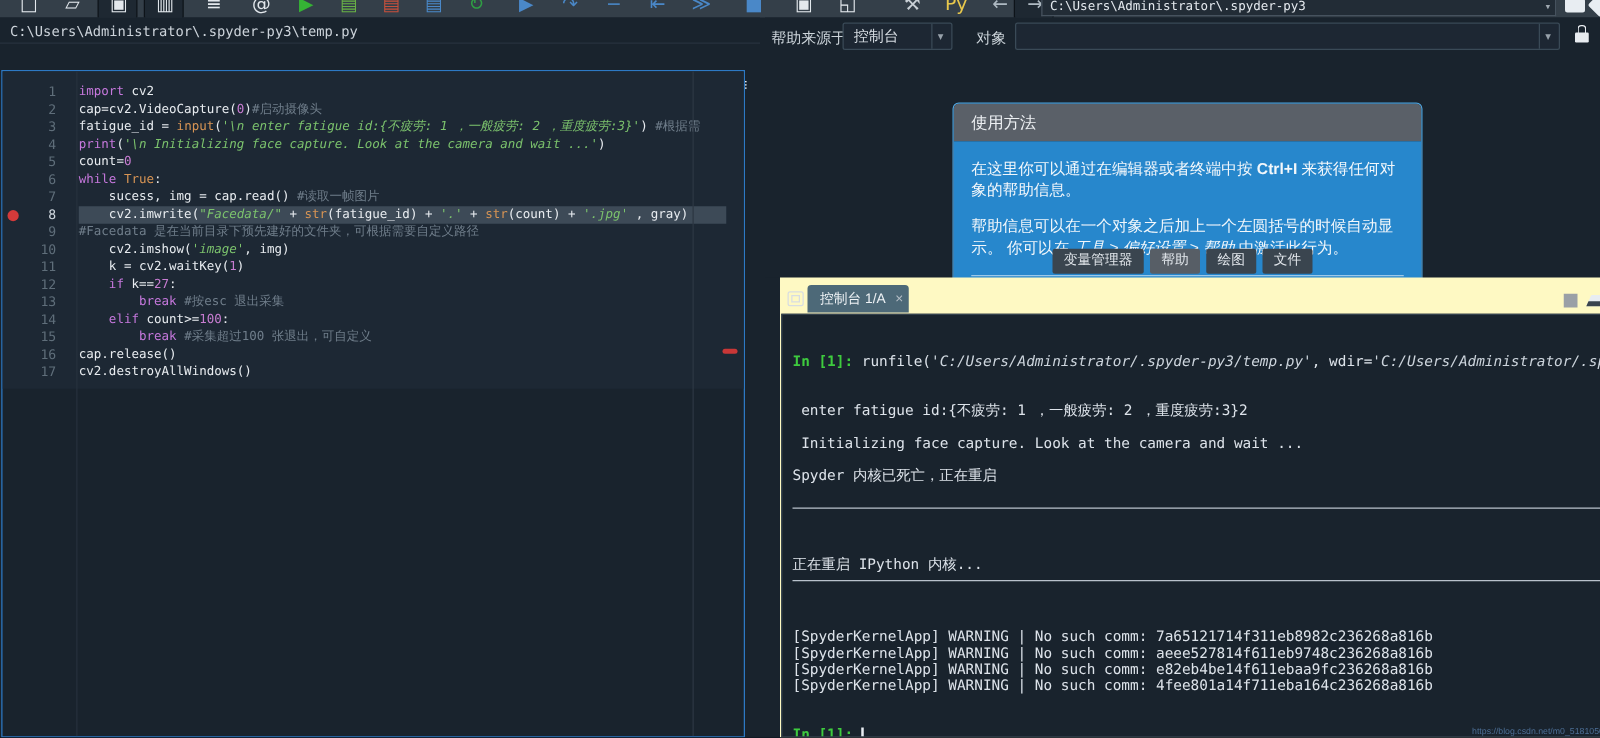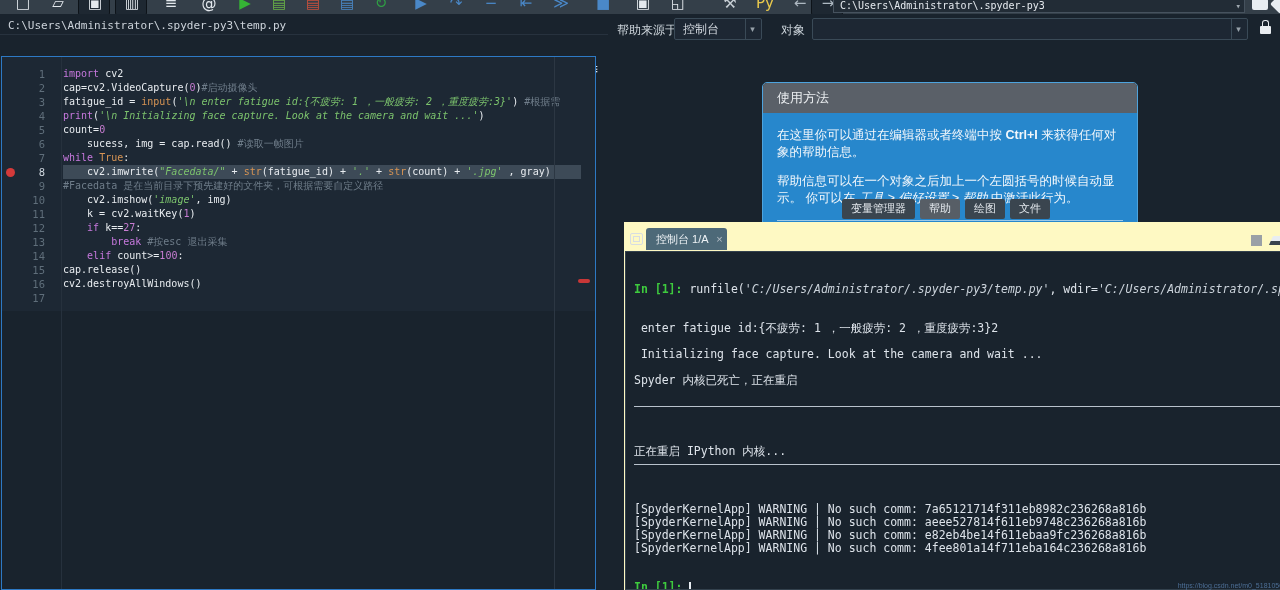--- a/index.html
+++ b/index.html
@@ -170,29 +170,30 @@
           <div class="gut-row">16</div>
           <div class="gut-row">17</div>
         </div>
       <div class="codelines">
           <div class="gpad"></div>
           <div class="code-row"><span class="c-kw">import</span><span class="c-pl"> cv2</span></div>
           <div class="code-row"><span class="c-pl">cap=cv2.VideoCapture(</span><span class="c-nu">0</span><span class="c-pl">)</span><span class="c-co">#启动摄像头</span></div>
           <div class="code-row"><span class="c-pl">fatigue_id = </span><span class="c-bi">input</span><span class="c-pl">(</span><span class="c-st">'\n enter fatigue id:{不疲劳: 1 ，一般疲劳: 2 ，重度疲劳:3}'</span><span class="c-pl">) </span><span class="c-co">#根据需</span></div>
           <div class="code-row"><span class="c-kw">print</span><span class="c-pl">(</span><span class="c-st">'\n Initializing face capture. Look at the camera and wait ...'</span><span class="c-pl">)</span></div>
           <div class="code-row"><span class="c-pl">count=</span><span class="c-nu">0</span></div>
+          <div class="code-row"><span class="c-kw">while</span><span class="c-pl"> </span><span class="c-bi">True</span><span class="c-pl">:</span></div>
           <div class="code-row"><span class="c-pl">    sucess, img = cap.read() </span><span class="c-co">#读取一帧图片</span></div>
-          <div class="code-row"><span class="c-kw">while</span><span class="c-pl"> </span><span class="c-bi">True</span><span class="c-pl">:</span></div>
           <div class="code-row cur"><span class="c-pl">    cv2.imwrite(</span><span class="c-st">"Facedata/"</span><span class="c-pl"> + </span><span class="c-bi">str</span><span class="c-pl">(fatigue_id) + </span><span class="c-st">'.'</span><span class="c-pl"> + </span><span class="c-bi">str</span><span class="c-pl">(count) + </span><span class="c-st">'.jpg'</span><span class="c-pl"> , gray)</span></div>
           <div class="code-row"><span class="c-co">#Facedata 是在当前目录下预先建好的文件夹，可根据需要自定义路径</span></div>
           <div class="code-row"><span class="c-pl">    cv2.imshow(</span><span class="c-st">'image'</span><span class="c-pl">, img)</span></div>
           <div class="code-row"><span class="c-pl">    k = cv2.waitKey(</span><span class="c-nu">1</span><span class="c-pl">)</span></div>
           <div class="code-row"><span class="c-pl">    </span><span class="c-kw">if</span><span class="c-pl"> k==</span><span class="c-nu">27</span><span class="c-pl">:</span></div>
           <div class="code-row"><span class="c-pl">        </span><span class="c-kw">break</span><span class="c-pl"> </span><span class="c-co">#按esc 退出采集</span></div>
           <div class="code-row"><span class="c-pl">    </span><span class="c-kw">elif</span><span class="c-pl"> count&gt;=</span><span class="c-nu">100</span><span class="c-pl">:</span></div>
+          <div class="code-row"><span class="c-pl">        </span><span class="c-kw">break</span><span class="c-pl"> </span><span class="c-co">#采集超过100 张退出，可自定义</span></div>
           <div class="code-row"><span class="c-pl">cap.release()</span></div>
           <div class="code-row"><span class="c-pl">cv2.destroyAllWindows()</span></div>
         </div>
       <div class="ruler"></div>
       <div class="scrollflag"></div>
     </div>
   </div>
 
   <div class="help-panel">
     <div class="hlabel" style="left:5px;">帮助来源于</div>

